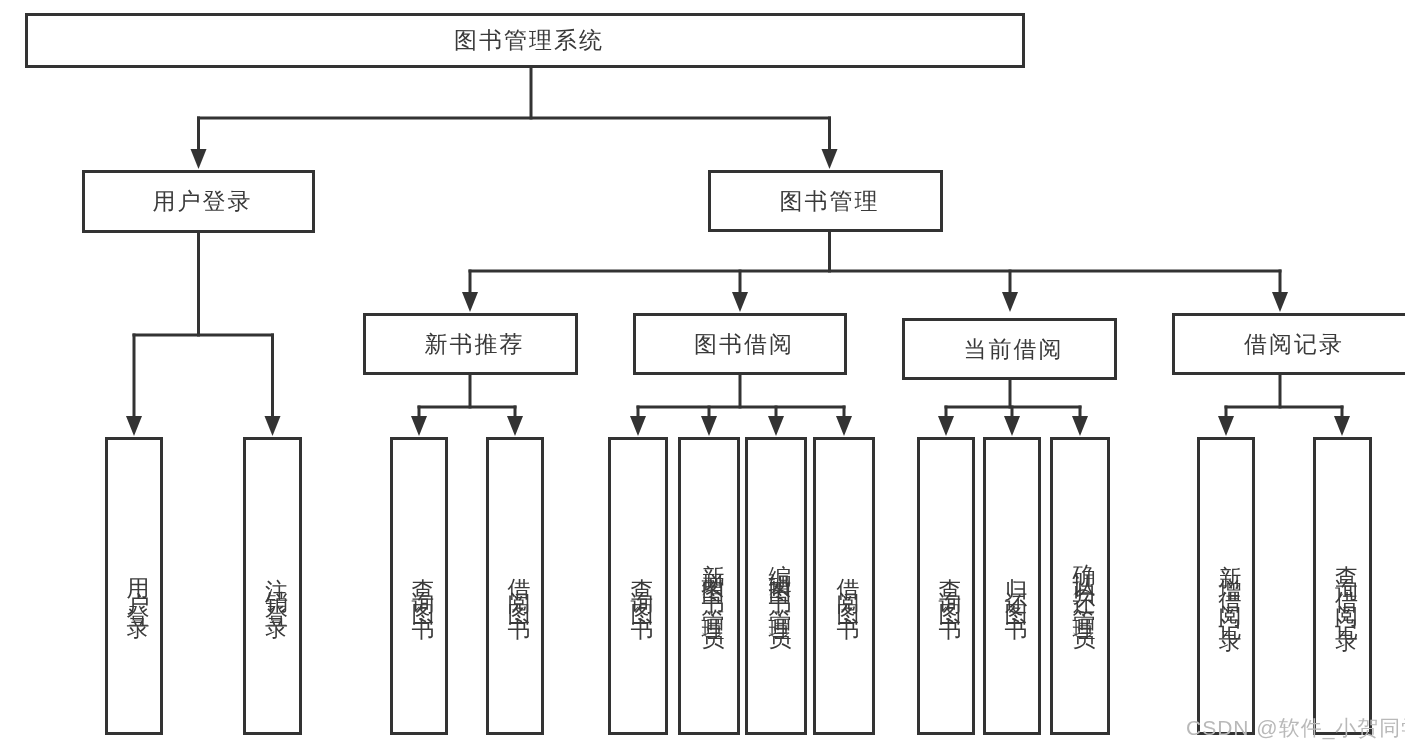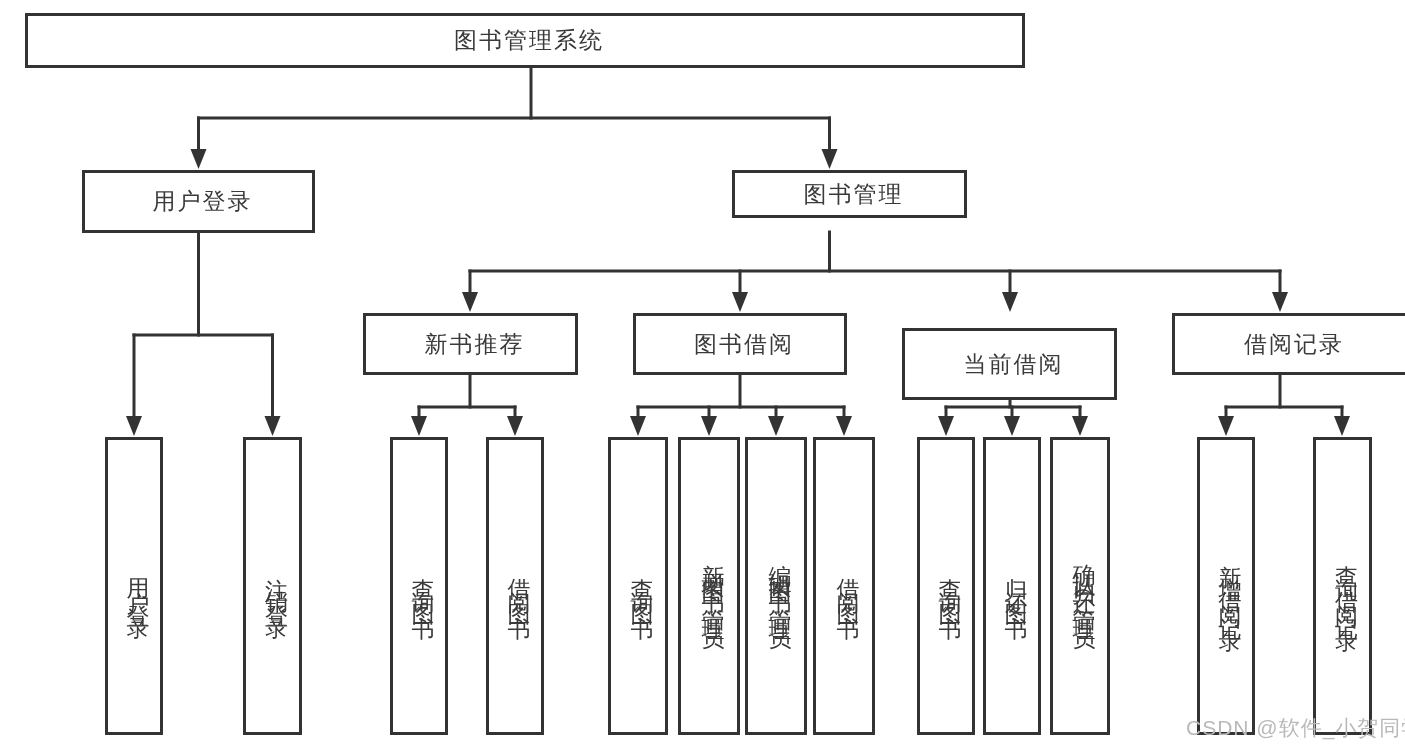--- a/index.html
+++ b/index.html
@@ -125,25 +125,25 @@
       <polygon points="1004,416 1020,416 1012,436"></polygon>
       <polygon points="1072,416 1088,416 1080,436"></polygon>
       <polygon points="1218,416 1234,416 1226,436"></polygon>
       <polygon points="1334,416 1350,416 1342,436"></polygon>
     </g>
   </svg>
 
   <div class="box hbox" style="left:25px; top:13px; width:1000px; height:55px;">图书管理系统</div>
 
   <div class="box hbox" style="left:82px; top:170px; width:233px; height:63px;">用户登录</div>
-  <div class="box hbox" style="left:732px; top:170px; width:235px; height:48px;">图书管理</div>
+  <div class="box hbox" style="left:708px; top:170px; width:235px; height:62px;">图书管理</div>
 
   <div class="box hbox" style="left:363px; top:313px; width:215px; height:62px;text-align:center;">新书推荐</div>
   <div class="box hbox" style="left:633px; top:313px; width:214px; height:62px;">图书借阅</div>
-  <div class="box hbox" style="left:902px; top:328px; width:215px; height:72px;">当前借阅</div>
+  <div class="box hbox" style="left:902px; top:318px; width:215px; height:62px;">当前借阅</div>
   <div class="box hbox" style="left:1172px; top:313px; width:236px; height:62px;">借阅记录</div>
 
   <div class="box vbox" style="left:105px; top:437px; width:58px; height:298px;">用户登录</div>
   <div class="box vbox" style="left:243px; top:437px; width:59px; height:298px;">注销登录</div>
 
   <div class="box vbox" style="left:390px; top:437px; width:58px; height:298px;">查询图书</div>
   <div class="box vbox" style="left:486px; top:437px; width:58px; height:298px;">借阅图书</div>
 
   <div class="box vbox" style="left:608px; top:437px; width:60px; height:298px;">查询图书</div>
   <div class="box vbox tight" style="left:678px; top:437px; width:62px; height:298px;">新增图书（管理员）</div>

